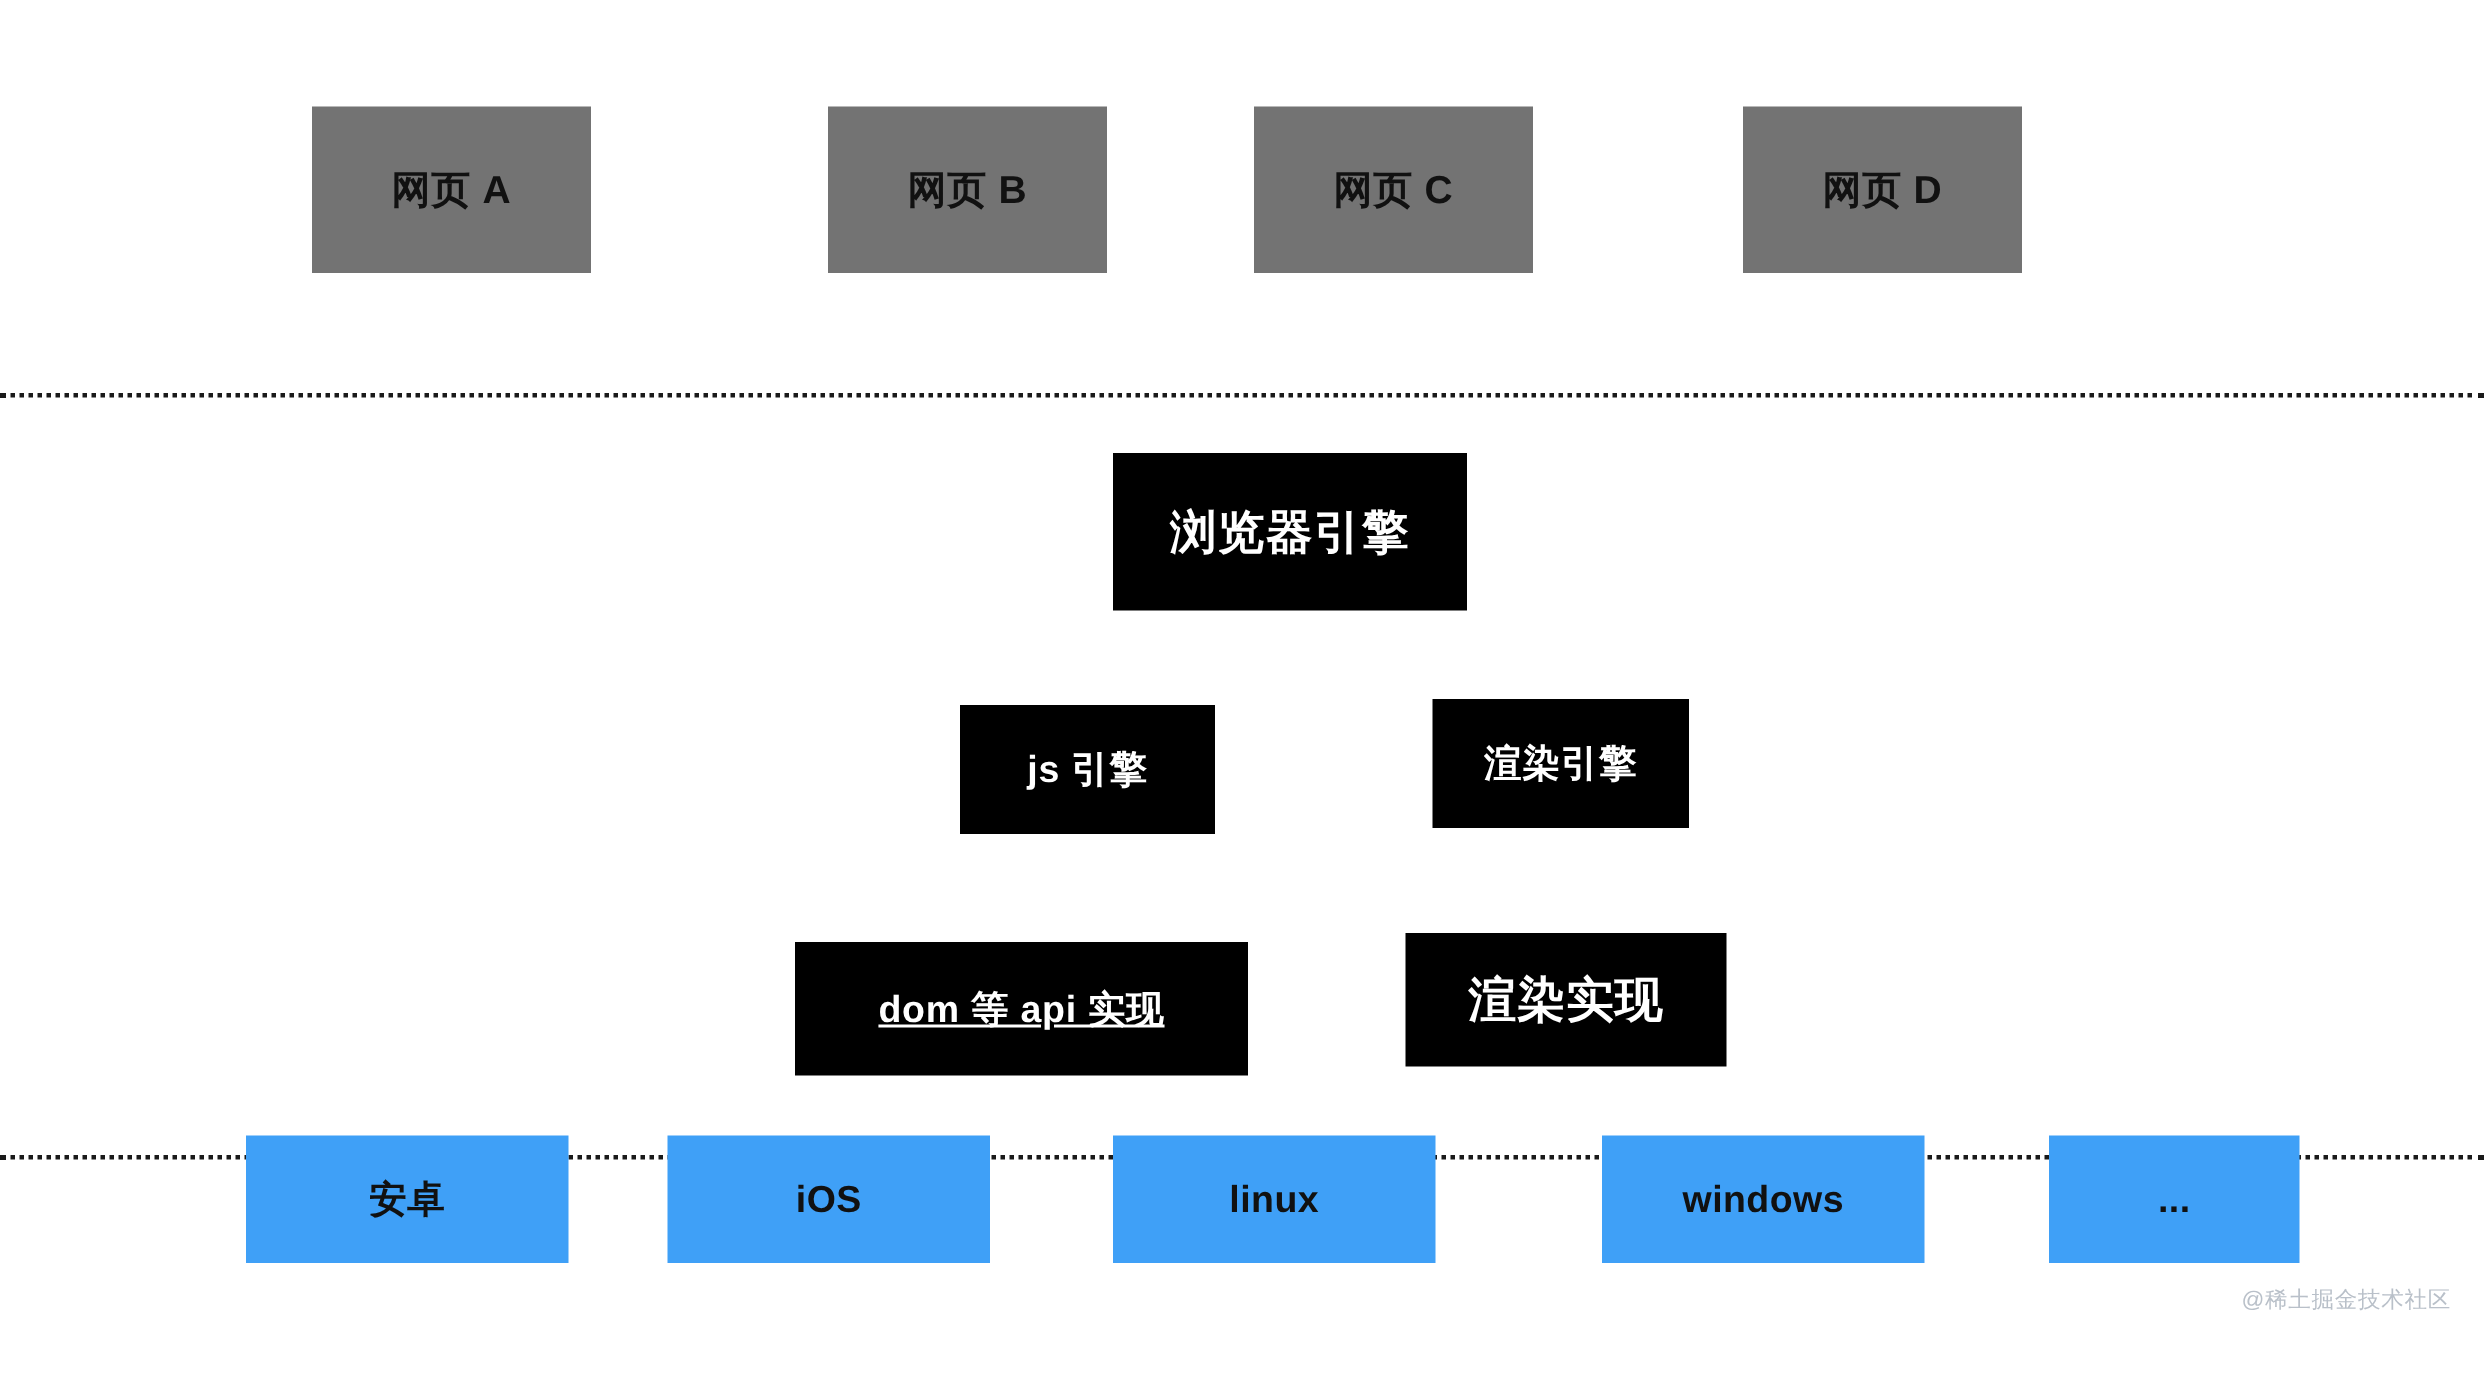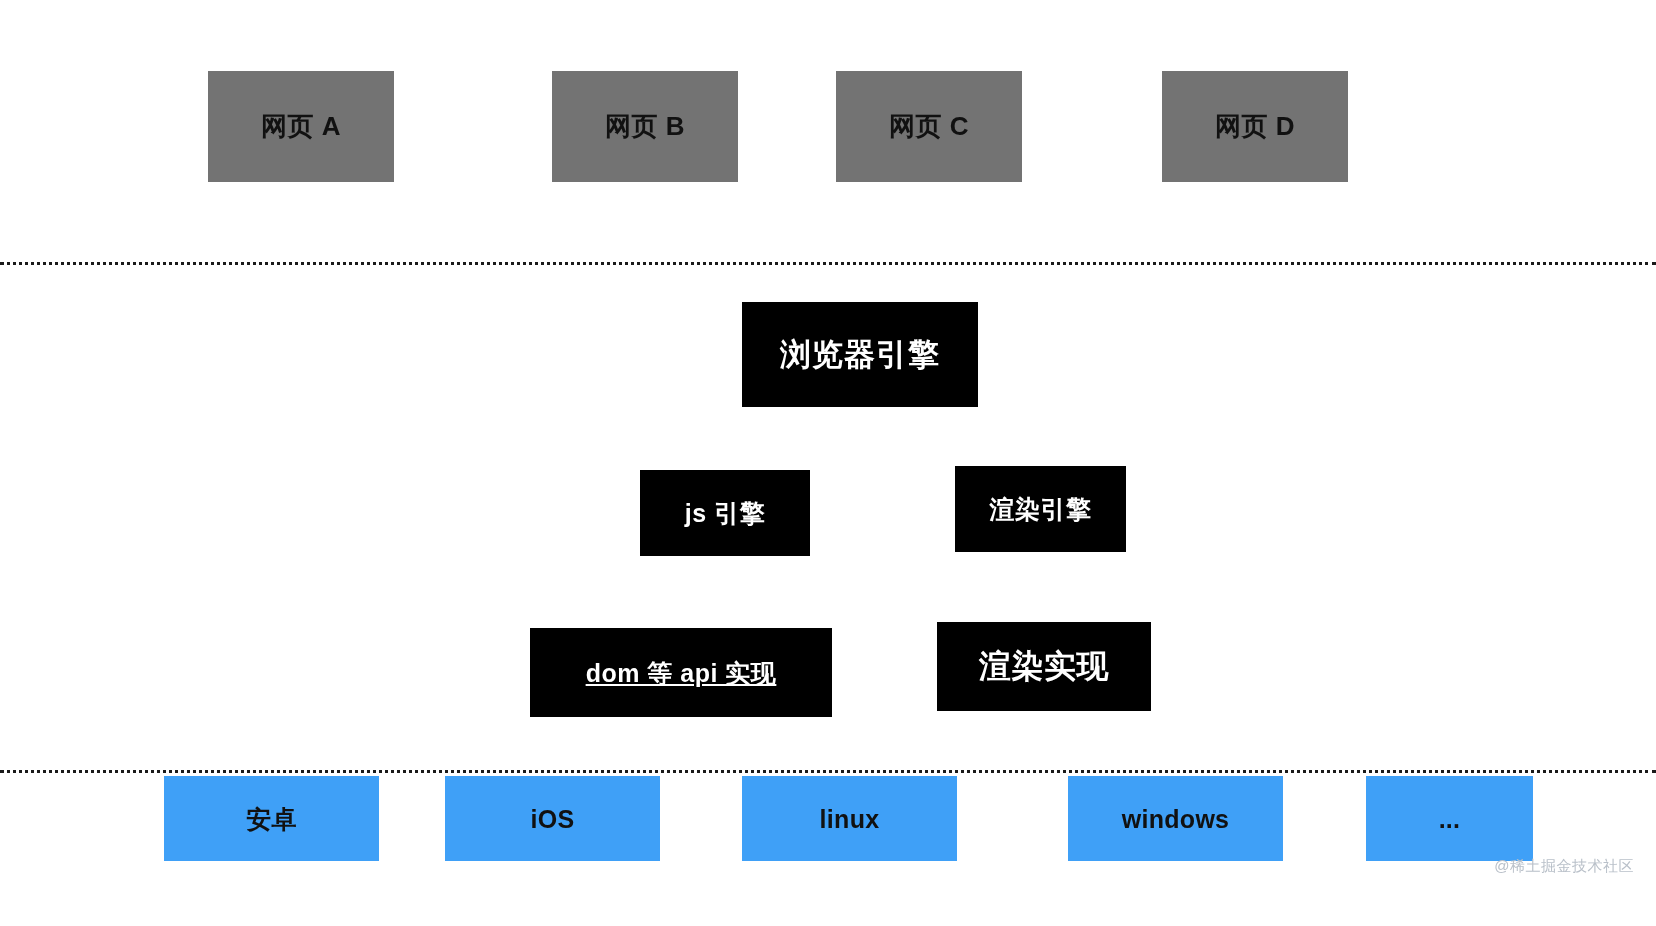--- a/index.html
+++ b/index.html
@@ -105,21 +105,21 @@
     height: 89px;
     font-size: 32px;
     letter-spacing: 0.5px;
   }
 
   
   .layer-os {
     background: #3fa0f7;
     color: #111111;
     font-size: 25px;
-    top: 776px;
+    top: 757px;
     height: 85px;
     letter-spacing: 0.3px;
   }
   .os-android { left: 164px; width: 215px; }
   .os-ios     { left: 445px; width: 215px; }
   .os-linux   { left: 742px; width: 215px; }
   .os-windows { left: 1068px; width: 215px; text-align: right; }
   .os-other   { left: 1366px; width: 167px; }
 
   

